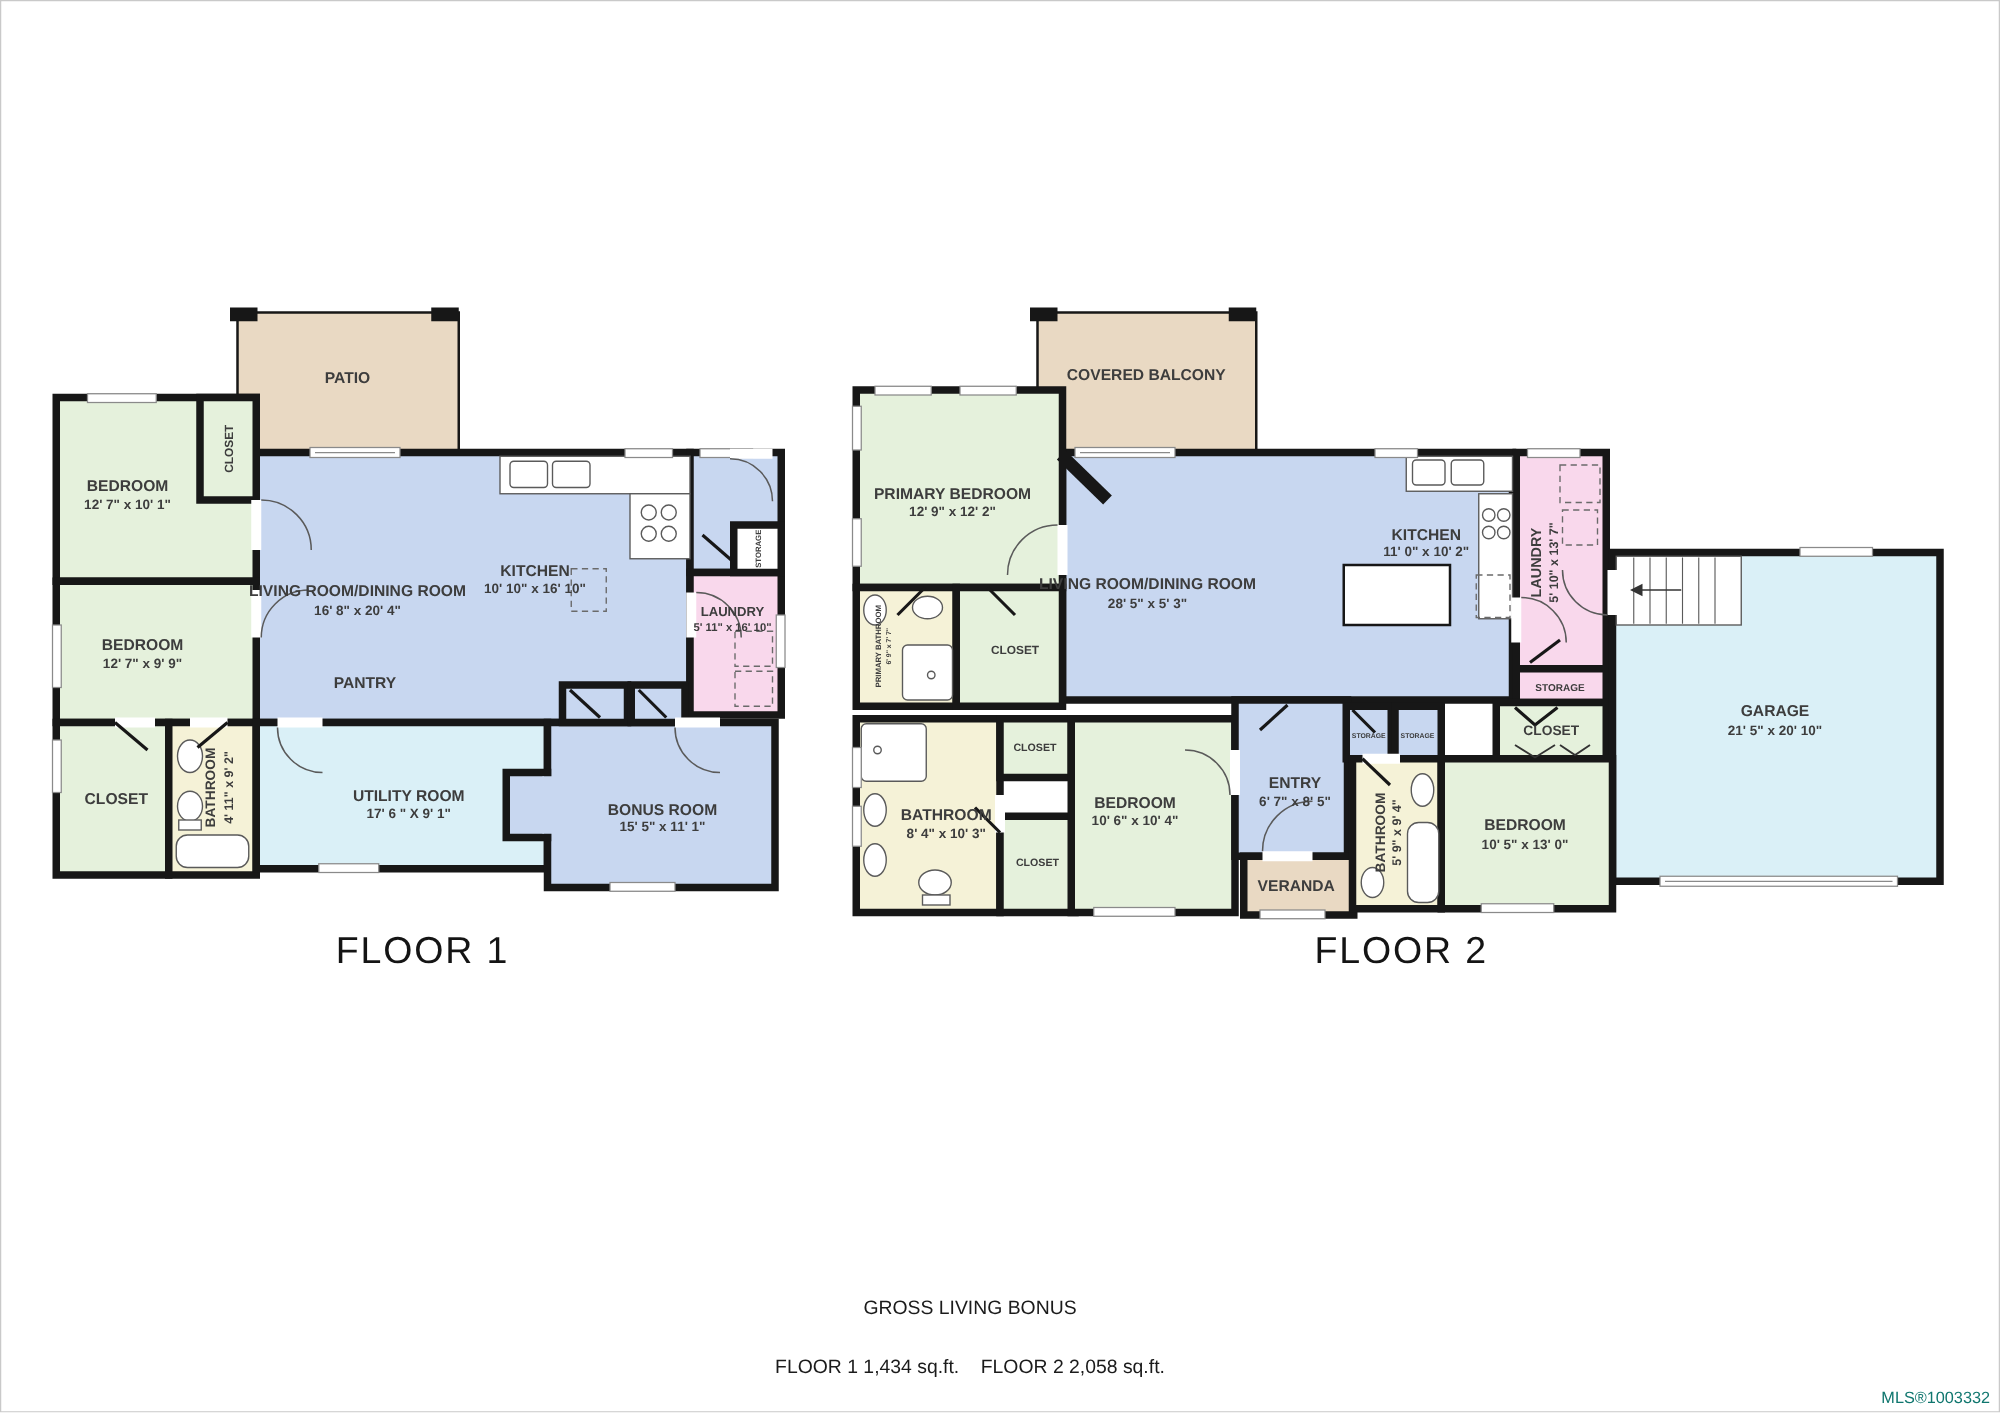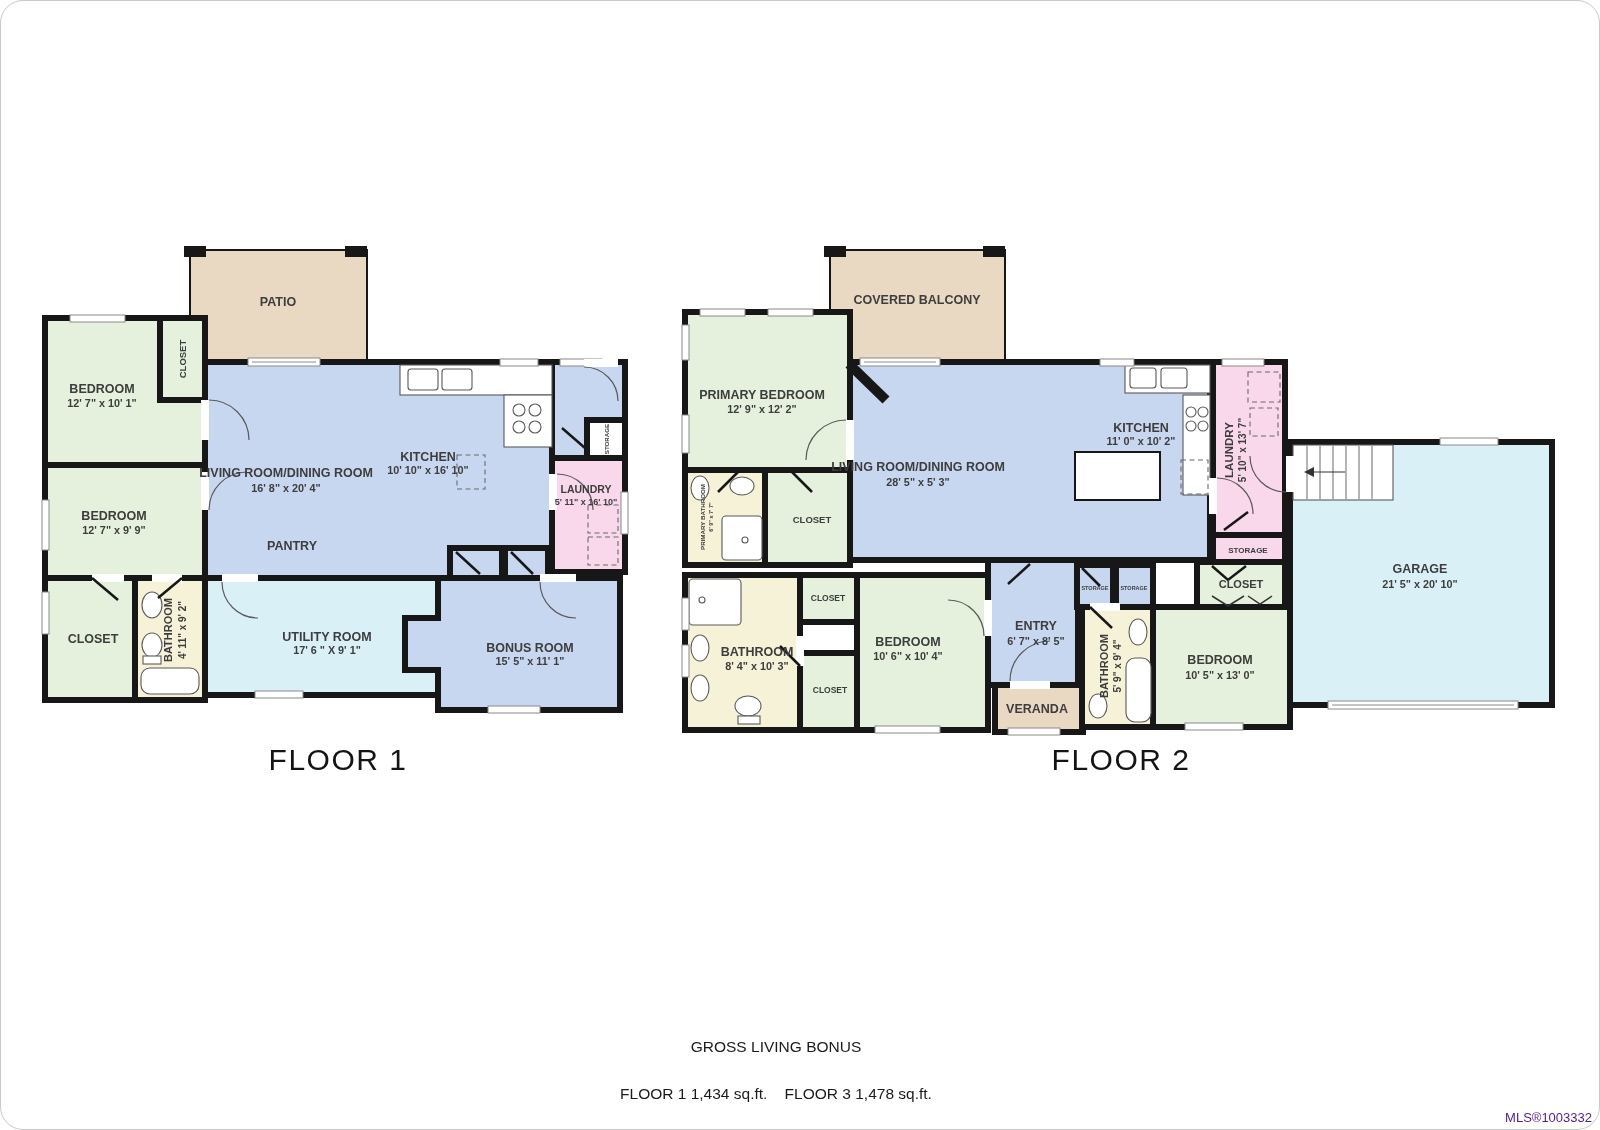--- a/index.html
+++ b/index.html
@@ -1,20 +1,19 @@
 <!DOCTYPE html>
 <html><head>
 <meta charset="utf-8">
 <style>
   html,body{margin:0;padding:0;background:#fff;}
   #canvas{
     position:relative;width:1600px;height:1130px;background:#ffffff;
     outline:1px solid #c9c9c9;outline-offset:-1px;overflow:hidden;
     font-family:"Liberation Sans", sans-serif;
-    border-radius:23px;
   }
   svg{position:absolute;left:0;top:0;}
   svg text{fill:#3d3d3d;font-family:"Liberation Sans",sans-serif;font-weight:600;}
   .room{stroke:#171717;stroke-width:6;}
   .thinroom{stroke:#171717;stroke-width:2;}
   .fix{fill:#ffffff;stroke:#5a5a5a;stroke-width:1.1;}
   .dash{fill:none;stroke:#6a6a6a;stroke-width:1.1;stroke-dasharray:5 3.5;}
   .win{fill:#ffffff;stroke:#8a8a8a;stroke-width:1;}
   .gap{fill:#ffffff;}
   .arc{fill:none;stroke:#5a5a5a;stroke-width:1.2;}
@@ -23,21 +22,21 @@
   .floorlabel{font-size:30px;font-weight:400;fill:#141414;letter-spacing:1.5px;}
   .rname{font-size:12.5px;}
   .rdims{font-size:10.8px;}
   .small{font-size:9.5px;}
   .tiny{font-size:6.2px;}
   .summary{
     position:absolute;left:0;top:1008px;width:1552px;text-align:center;
     color:#1b1b1b;font-size:15.5px;line-height:15.5px;white-space:pre;
   }
   .summary div{margin:0 0 0.5px 0;}
-  .mls{position:absolute;right:8px;top:1110px;font-size:13px;color:#4c1d95;}
+  .mls{position:absolute;right:8px;top:1110px;font-size:13px;color:#0f766e;}
 </style>
 </head>
 <body>
 
 <div id="canvas">
 <svg width="1600" height="1130" viewBox="0 0 1600 1130">
 
   <g>
 
     <rect x="190" y="250" width="177" height="112" class="thinroom" fill="#e9d9c3"></rect>
@@ -295,19 +294,19 @@
     <text transform="rotate(-90 1108 666)" x="1108" y="666" text-anchor="middle" style="font-size:11px">BATHROOM</text>
     <text transform="rotate(-90 1121 666)" x="1121" y="666" text-anchor="middle" style="font-size:10px">5' 9" x 9' 4"</text>
     <text x="1220" y="664" text-anchor="middle" class="rname">BEDROOM</text>
     <text x="1220" y="679" text-anchor="middle" class="rdims">10' 5" x 13' 0"</text>
     <text x="1121" y="770" text-anchor="middle" class="floorlabel">FLOOR 2</text>
   </g>
 </svg>
 
   <div class="summary">
     <div>GROSS LIVING BONUS</div>
-    <div>FLOOR 1 1,434 sq.ft.    FLOOR 3 1,478 sq.ft.</div>
+    <div>FLOOR 1 1,434 sq.ft.    FLOOR 2 2,058 sq.ft.</div>
     
     
     
   </div>
   <div class="mls">MLS®1003332</div>
 </div>
 
 </body></html>

